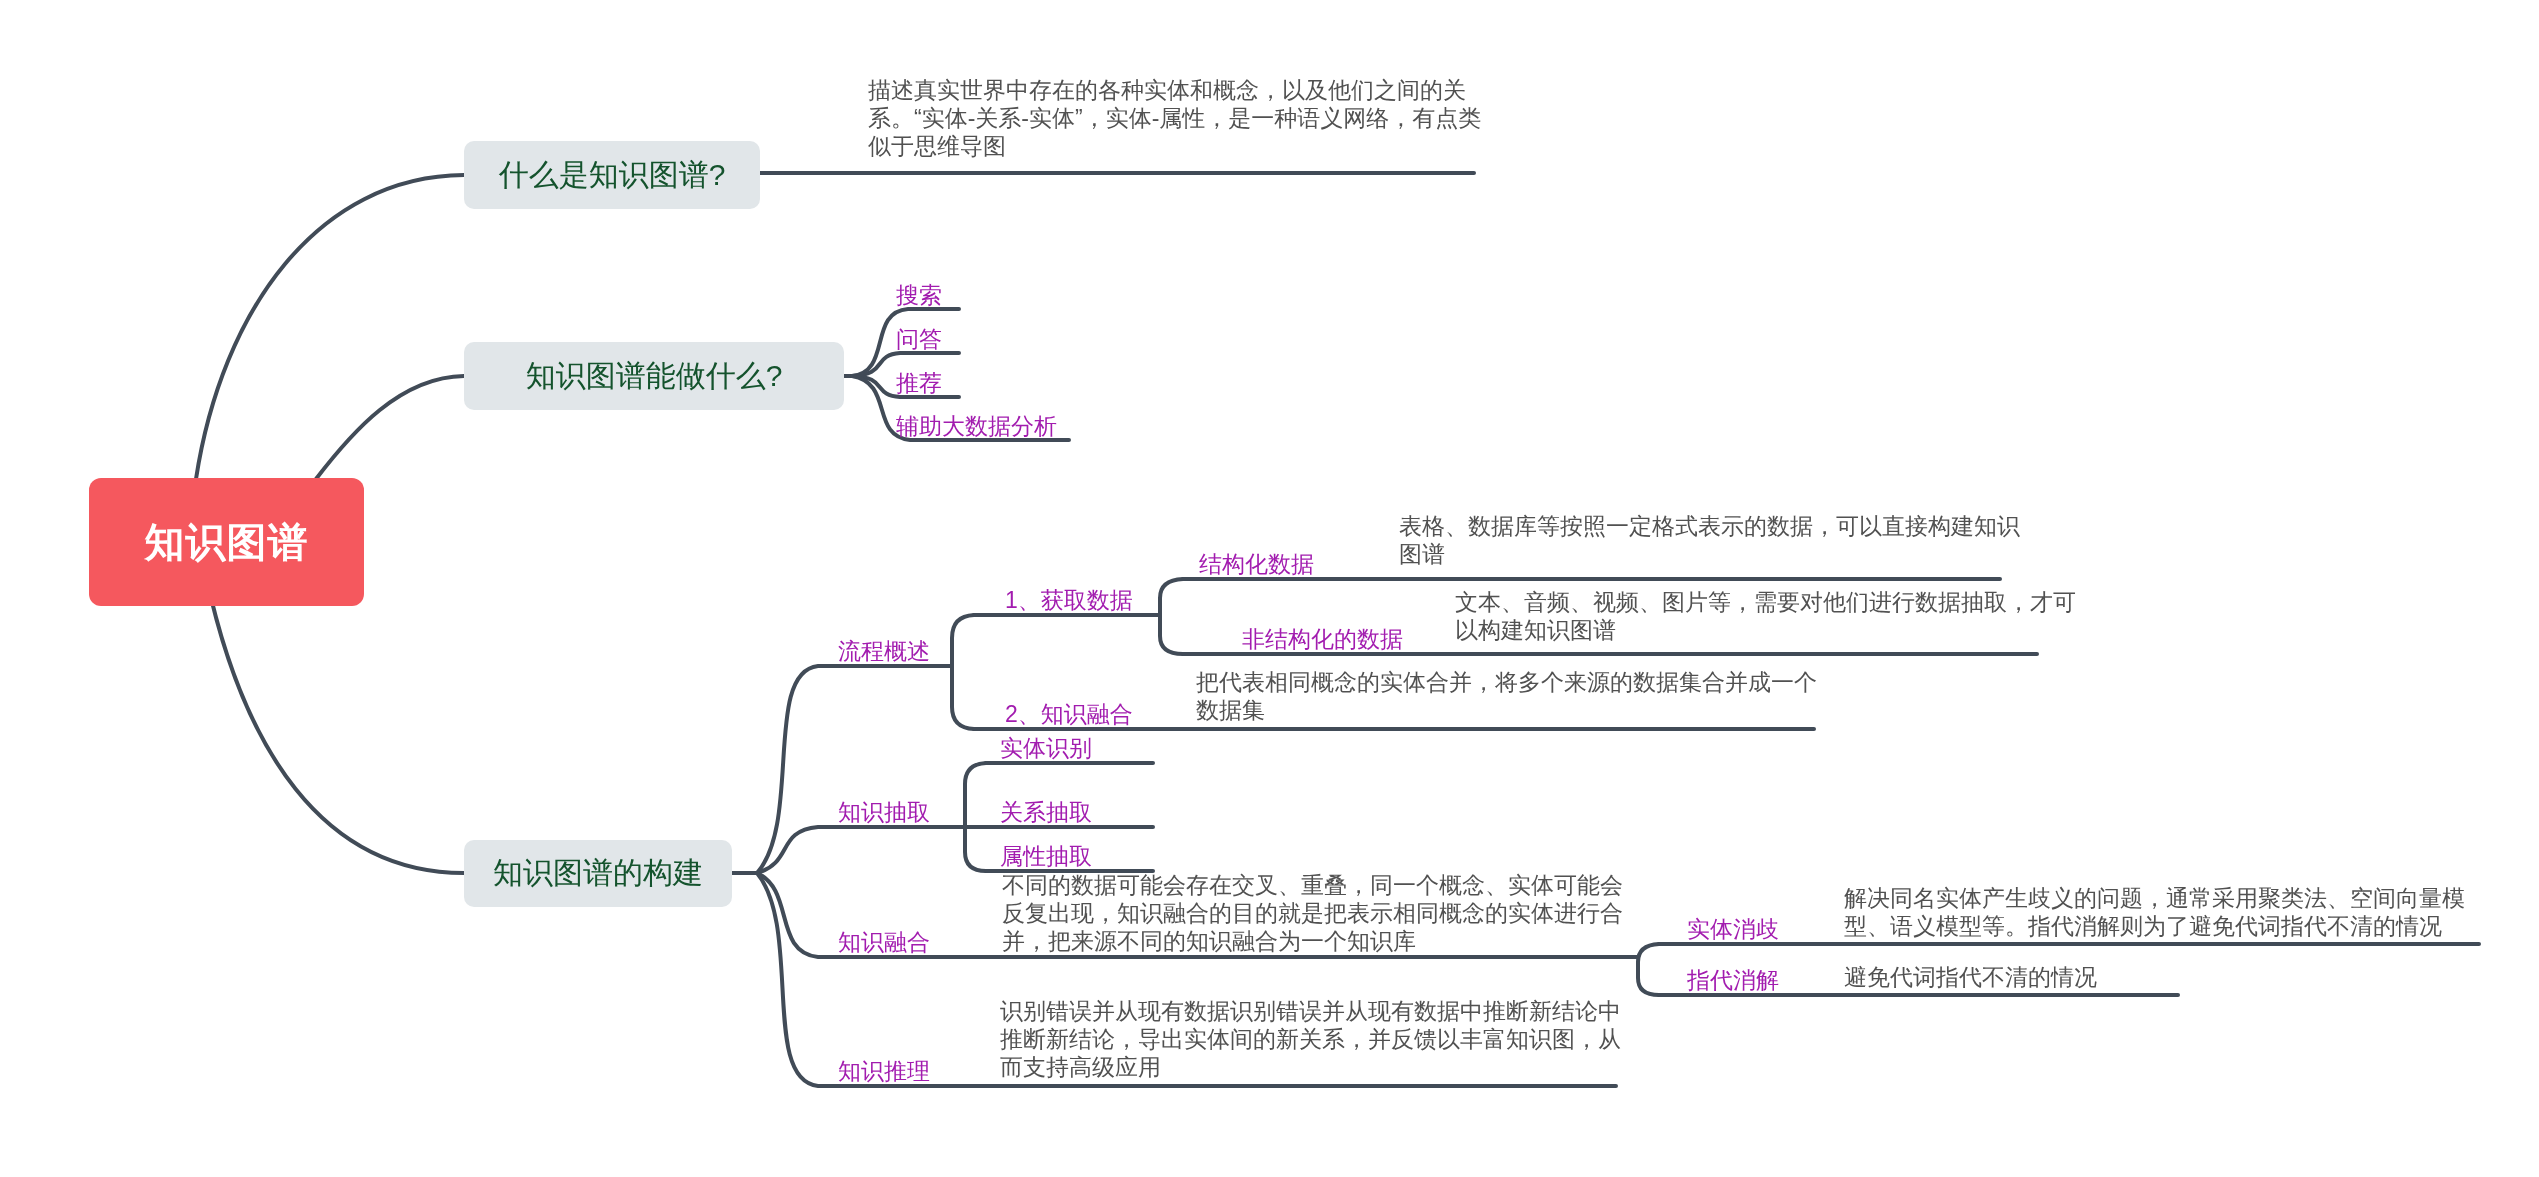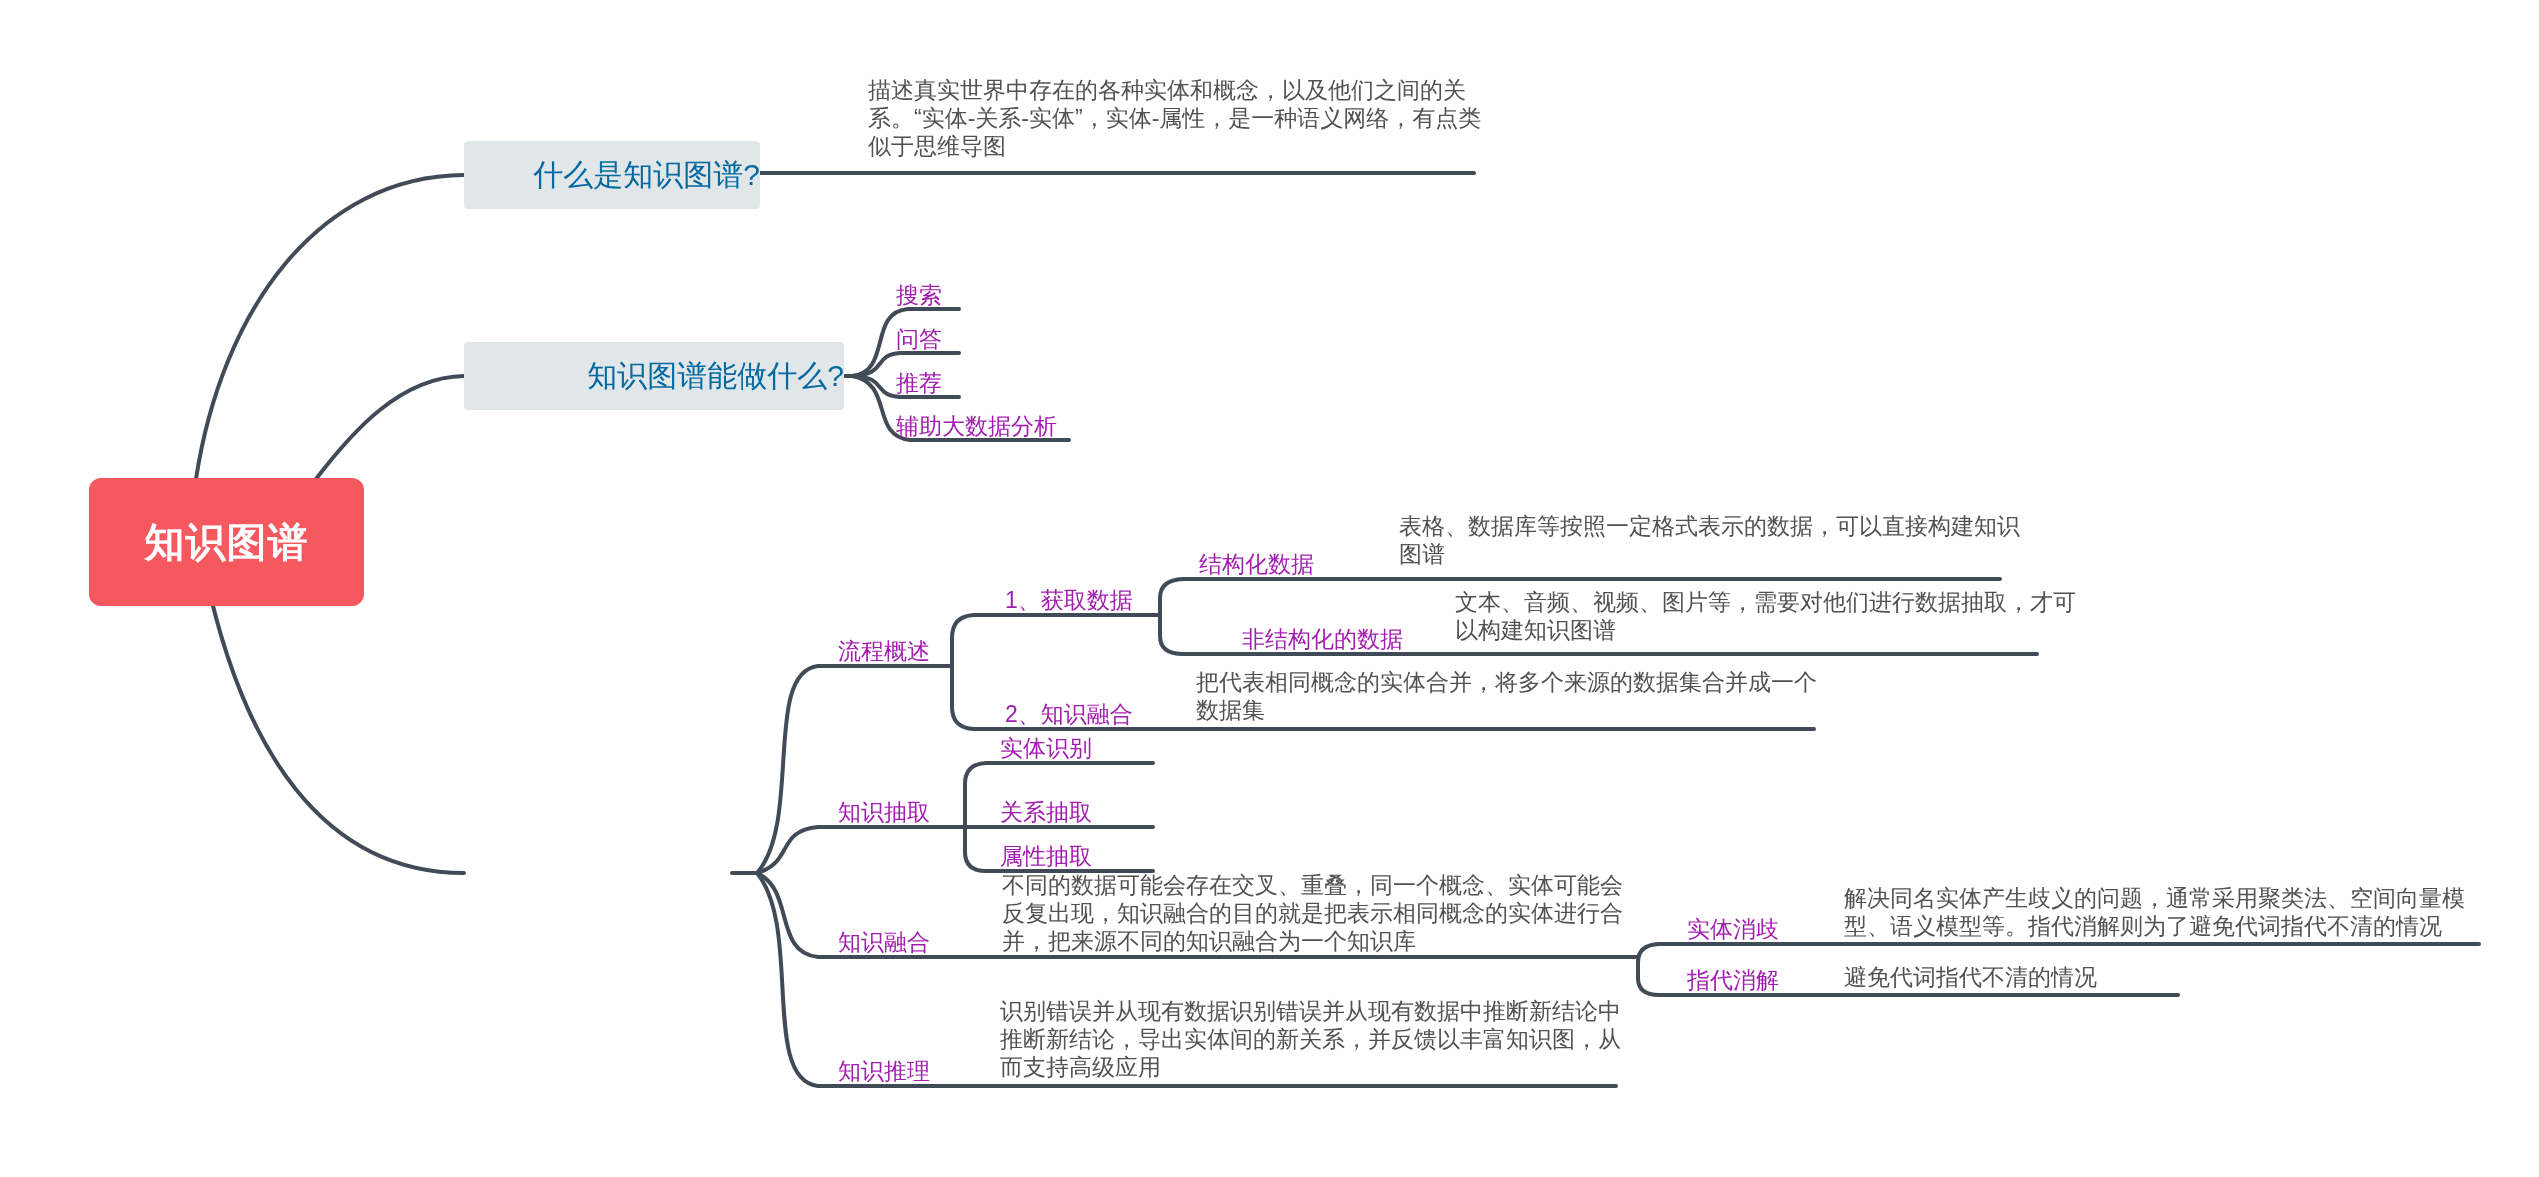--- a/index.html
+++ b/index.html
@@ -10,21 +10,21 @@
     font-family:"Liberation Sans","DejaVu Sans",sans-serif;
     overflow:hidden;
   }
   svg.wires{position:absolute;left:0;top:0;}
   svg.wires path{fill:none;stroke:#414B57;stroke-width:4;stroke-linecap:round;}
   .box{
     position:absolute;display:flex;align-items:center;justify-content:center;
     box-sizing:border-box;border-radius:12px;
   }
   .box.rootbox{background:#F5585E;color:#ffffff;font-weight:700;font-size:40px;letter-spacing:1px;}
-  .box.graybox{background:#E1E6E9;color:#0369a1;font-size:30px;border-radius:4px;justify-content:flex-end;}
+  .box.graybox{background:#E1E6E9;color:#14532d;font-size:30px;border-radius:10px;}
   .t{
     position:absolute;font-size:23px;line-height:28px;color:#a21caf;white-space:nowrap;
   }
   .note{color:#515151;}
 </style>
 </head>
 <body>
 
 <div class="canvas">
 
@@ -80,20 +80,23 @@
   </div>
 
   <div class="box graybox" style="left:464px;top:342px;width:380px;height:68px;">
     <span>知识图谱能做什么?</span>
   </div>
   <div class="t" style="left:896px;top:281px;">搜索</div>
   <div class="t" style="left:896px;top:325px;">问答</div>
   <div class="t" style="left:896px;top:369px;">推荐</div>
   <div class="t" style="left:896px;top:412px;">辅助大数据分析</div>
 
+  <div class="box graybox" style="left:464px;top:840px;width:268px;height:67px;">
+    <span>知识图谱的构建</span>
+  </div>
 
   <div class="t" style="left:838px;top:637px;">流程概述</div>
   <div class="t" style="left:1005px;top:586px;">1、获取数据</div>
 
   <div class="t" style="left:1199px;top:550px;">结构化数据</div>
   <div class="t note" style="left:1399px;top:512px;">
     <div>表格、数据库等按照一定格式表示的数据，可以直接构建知识</div>
     <div>图谱</div>
   </div>
 

